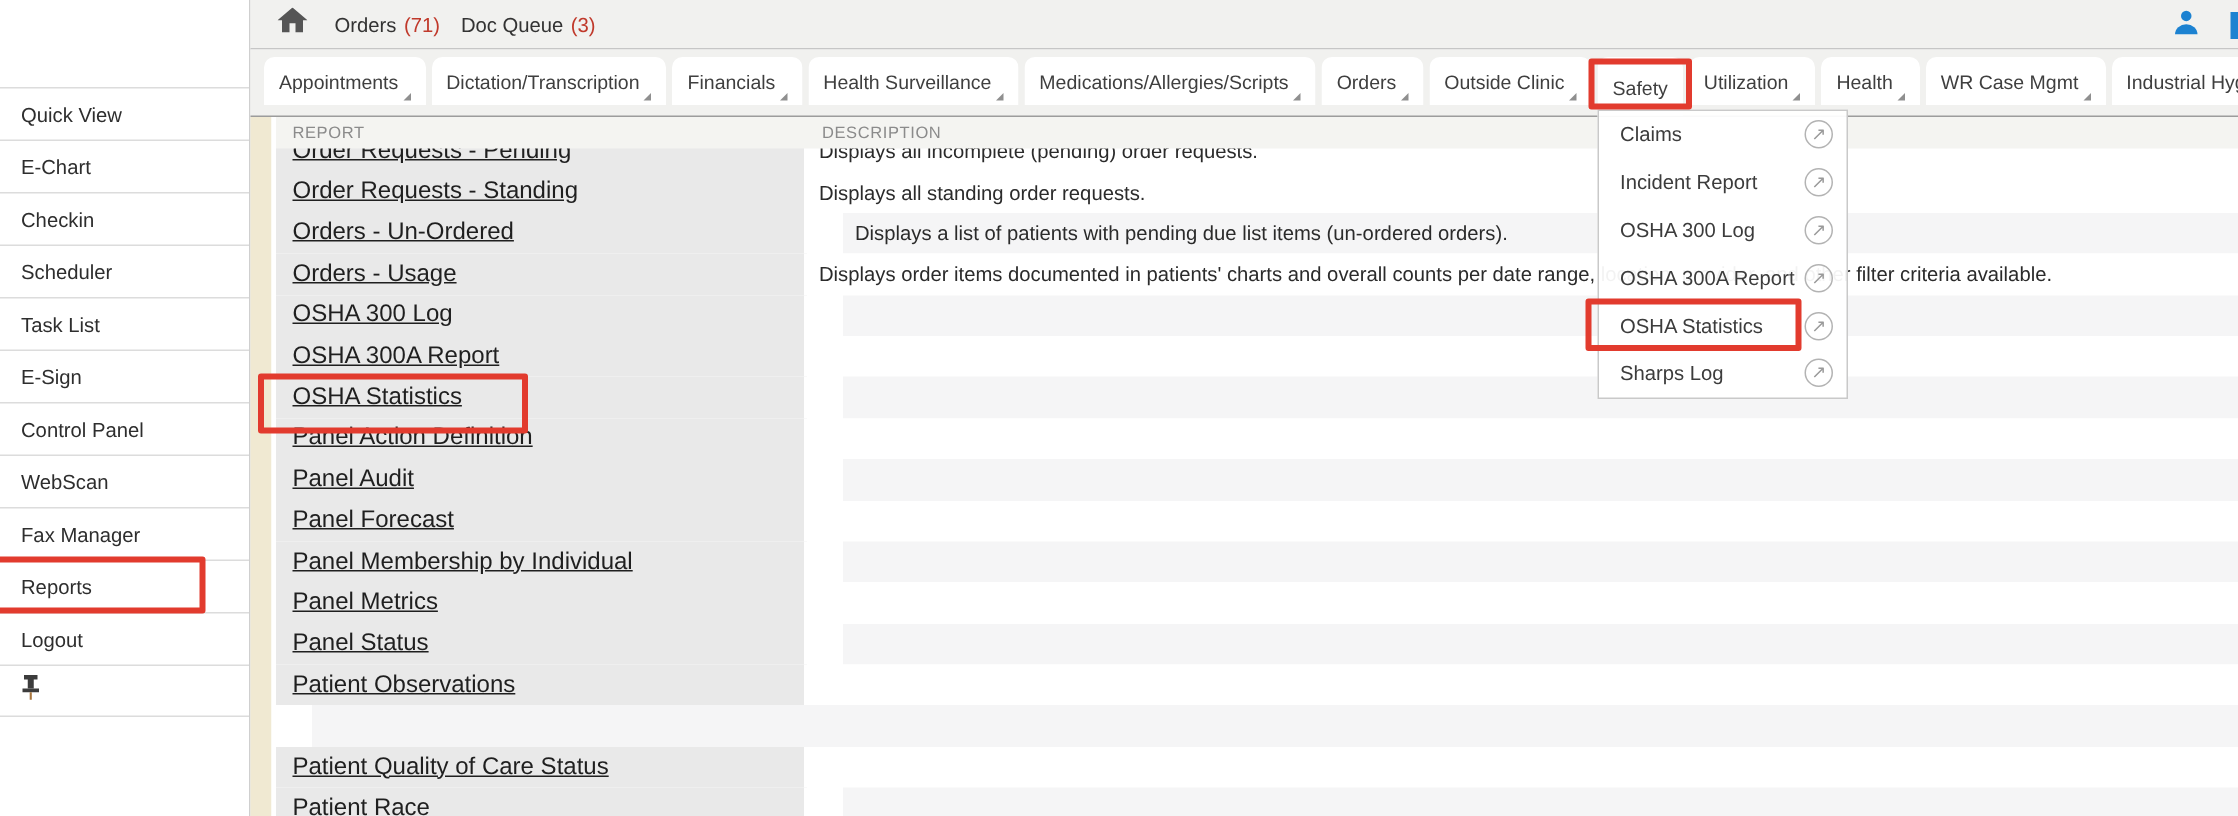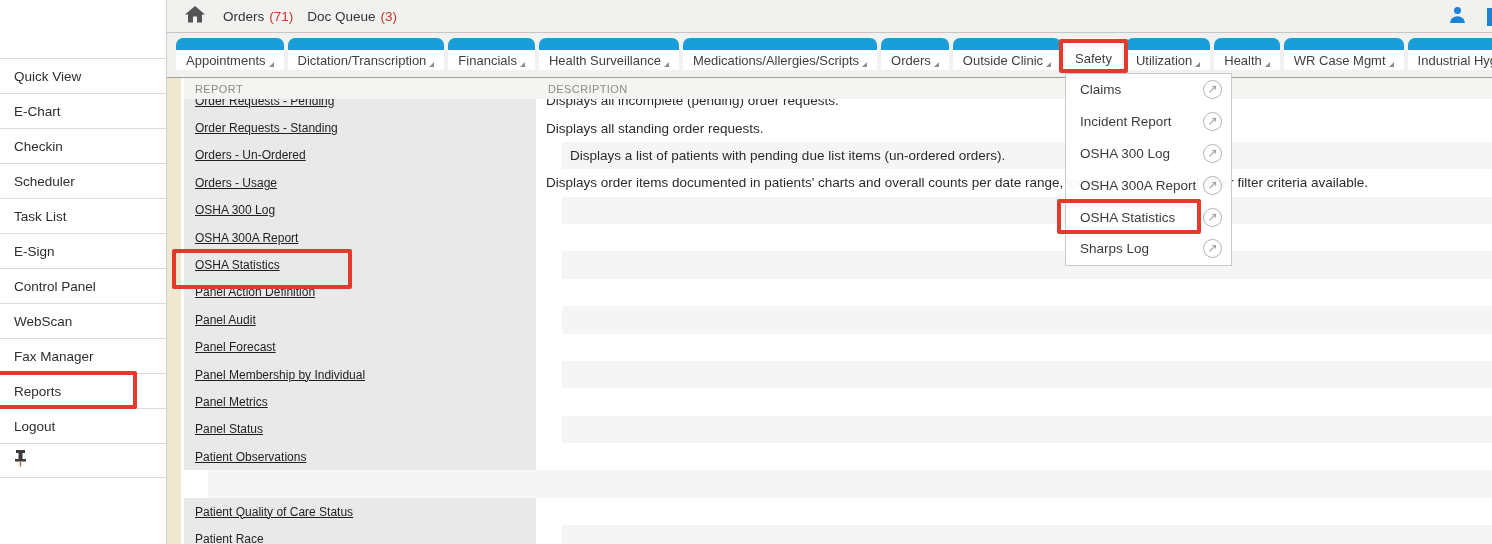--- a/index.html
+++ b/index.html
@@ -29,21 +29,21 @@
   .home-btn{display:flex;align-items:center;cursor:pointer;}
   .navtabs{display:flex;gap:14px;margin-left:18px;font-size:13.5px;color:#333;}
   .navtab{display:flex;gap:5px;cursor:pointer;white-space:nowrap;}
   .navtab .cnt{color:var(--count-red);}
   .user-area{position:absolute;right:0;top:0;height:33px;display:flex;align-items:center;gap:21px;}
   .clipped-el{width:5px;height:18px;background:var(--user-blue);}
 
   
   .cattabs{height:45px;background:#f1f1ef;border-bottom:1px solid #9c9c9c;display:flex;
            align-items:flex-start;padding:5px 0 0 9px;gap:4px;overflow:hidden;position:relative;}
-  .cattab{height:32px;display:flex;flex-direction:column;border-radius:7px 7px 0 0;
+  .cattab{height:32px;display:flex;border-radius:7px 7px 0 0;
           overflow:hidden;flex-shrink:0;cursor:pointer;}
   .cattab .strip{height:12px;background:var(--accent-blue);}
   .cattab .lab{flex:1;background:#fff;display:flex;align-items:center;padding:0 10px;
                font-size:13px;color:#3f3f3f;white-space:nowrap;}
   .corner{width:0;height:0;border-style:solid;border-width:0 0 5px 5px;
           border-color:transparent transparent #8f8f8f transparent;margin-left:3px;
           align-self:flex-end;margin-bottom:3px;}
   .cattab.active{height:40px;}
   .cattab:last-child{min-width:150px;}
 
@@ -53,21 +53,21 @@
   .gapcol{width:3px;background:#fff;flex-shrink:0;}
   .table{flex:1;position:relative;min-width:0;background:#fff;}
   .thead{position:absolute;top:0;left:0;right:0;height:21px;background:#f4f4f1;display:flex;
          z-index:5;font-size:11px;color:#8b8b8b;letter-spacing:.4px;align-items:center;}
   .th-report{width:356px;padding-left:11px;}
   .th-desc{flex:1;padding-left:8px;}
   .rows{position:absolute;top:9px;left:0;right:0;z-index:1;}
   .trow{display:flex;height:27.4px;}
   .cell-report{width:354px;background:#e9e9e9;display:flex;align-items:center;
                padding-left:11px;border-right:2px solid #fff;}
-  .cell-report a{color:#1f1f1f;text-decoration:underline;font-size:12px;white-space:nowrap;cursor:pointer;}
+  .cell-report a{color:#1f1f1f;text-decoration:underline;font-size:16px;white-space:nowrap;cursor:pointer;}
   .cell-desc{flex:1;display:flex;align-items:center;padding-left:8px;font-size:13.5px;
              color:#2b2b2b;white-space:nowrap;overflow:hidden;background:#fff;}
   .trow.alt .cell-desc{background:#f5f5f6;margin-left:24px;}
 
   
   .dropdown{position:absolute;top:73px;left:1000px;width:167px;background:rgba(255,255,255,.94);
             border:1px solid #c9c9c9;z-index:30;}
   .menu-item{height:31.8px;display:flex;align-items:center;padding:0 9px 0 14px;
              font-size:13.5px;color:#3c3c3c;cursor:pointer;}
   .menu-item .lbl{flex:1;}

